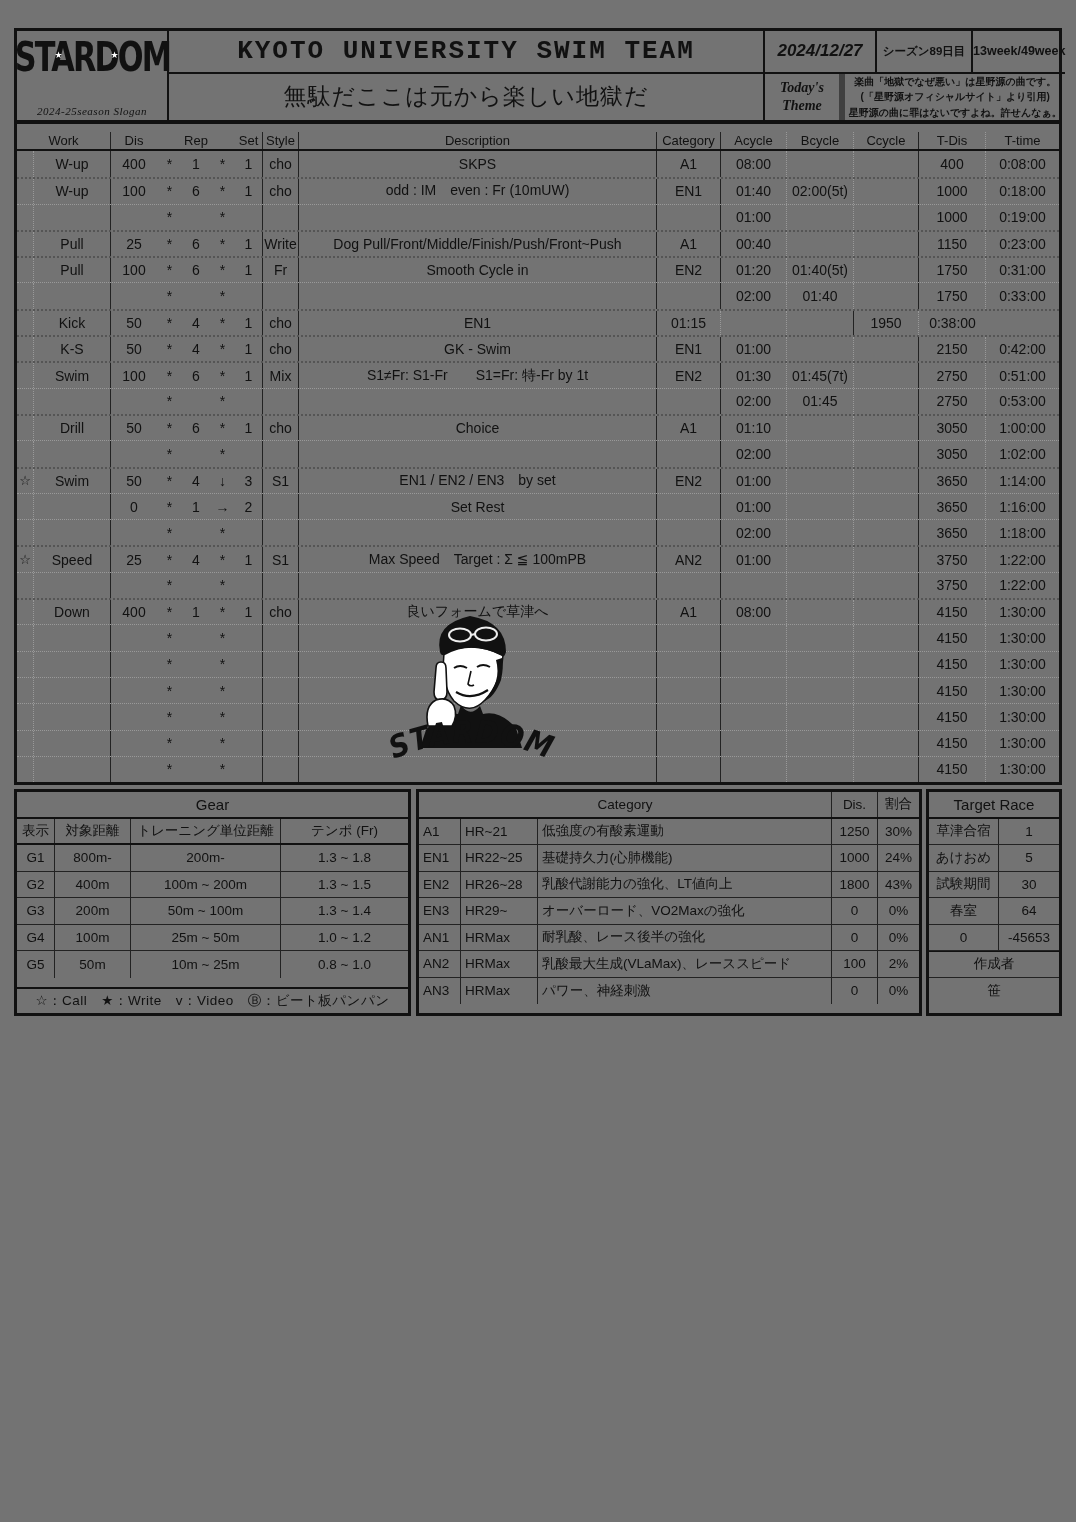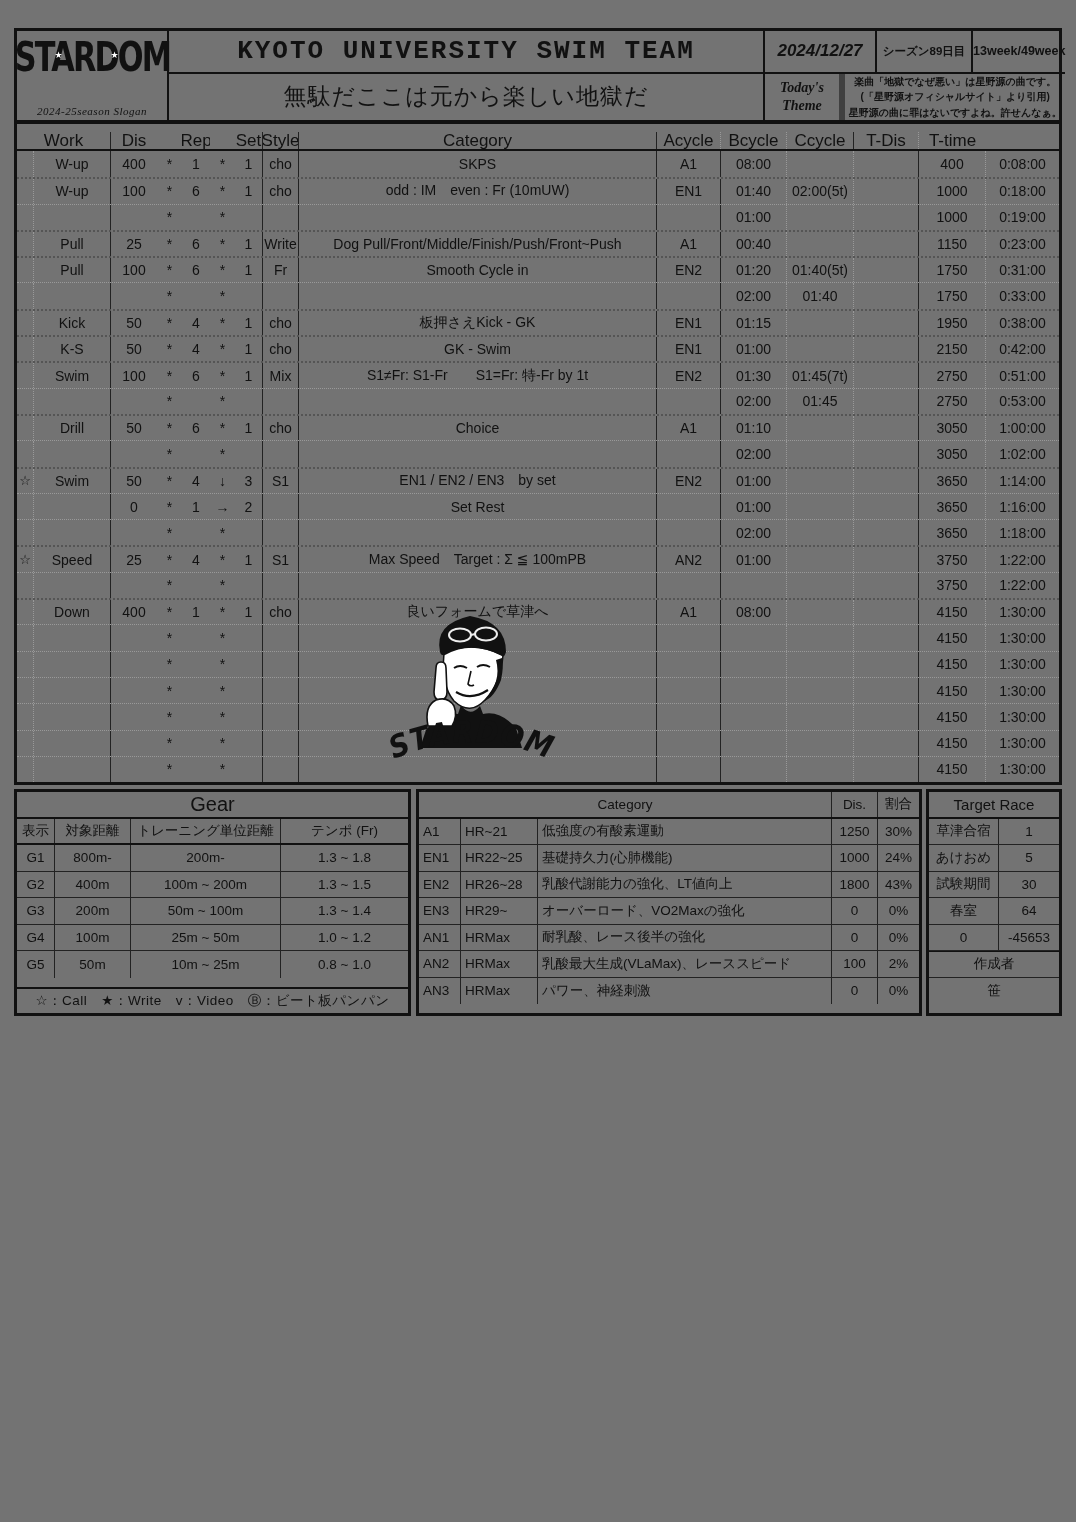--- a/index.html
+++ b/index.html
@@ -44,21 +44,21 @@
             font-size:10px; font-weight:bold; line-height:1.55; text-align:center; }
 
   
   .workout-table { border:3px solid #111; border-top-width:2px; }
   .wrow { display:grid;
           grid-template-columns:17px 77px 46px 25px 28px 25px 28px 36px 1fr 64px 66px 67px 65px 67px 73px;
           height:26.3px; }
   .wrow.whead { height:27px; border-bottom:2px solid #111; }
   .wcell { display:flex; align-items:center; justify-content:center; font-size:14px;
            white-space:nowrap; overflow:hidden; }
-  .whead .wcell { font-size:17px;margin-top:8px; }
+  .whead .wcell { font-size:13px;margin-top:8px; }
   .whead .hc-work { grid-column:1 / 3; border-right:1px solid #222; }
   .c-marker { border-right:1px dotted #999; font-size:13px; }
   .c-work   { border-right:1px solid #222; }
   .c-set    { border-right:1px solid #222; }
   .c-style  { border-right:1px solid #222; }
   .c-desc   { border-right:1px solid #222; }
   .c-cat    { border-right:1px solid #222; }
   .c-a      { border-right:1px dotted #999; }
   .c-b      { border-right:1px dotted #999; }
   .c-c      { border-right:1px solid #222; }
@@ -69,21 +69,21 @@
 
   
   .watermark { position:absolute; left:384px; top:608px; z-index:3; }
 
   
   .bottom { display:flex; margin-top:4px; }
   .btable { border:3px solid #111; }
   .brow { height:26.5px; display:flex; align-items:center; justify-content:center;
           font-size:14px; }
   .gear-table { width:397px; margin-right:5px; }
-  .g-title { border-bottom:2px solid #111; font-size:20px; }
+  .g-title { border-bottom:2px solid #111; font-size:15px; }
   .g-grid { display:grid; grid-template-columns:38px 76px 150px 1fr; height:26.5px; }
   .g-grid > div { display:flex; align-items:center; justify-content:center; font-size:13.5px;
                   border-right:1px solid #222; white-space:nowrap; overflow:hidden; }
   .g-grid > div:last-child { border-right:none; }
   .g-head { border-bottom:2px solid #111; }
   .g-row  { border-bottom:1px solid #222; }
   .g-row:nth-last-child(1) { border-bottom:none; }
   .g-legend { border-top:2px solid #111; font-size:13.5px; letter-spacing:.5px;margin-top:9px; }
 
   .cat-table { width:506px; margin-right:4px; }
@@ -146,20 +146,21 @@
 
   <div class="workout-table">
     <div class="wrow whead">
       <div class="wcell hc-work">Work</div>
       <div class="wcell c-dis">Dis</div>
       <div class="wcell c-op1"></div>
       <div class="wcell c-rep">Rep</div>
       <div class="wcell c-op2"></div>
       <div class="wcell c-set">Set</div>
       <div class="wcell c-style">Style</div>
+      <div class="wcell c-desc">Description</div>
       <div class="wcell c-cat">Category</div>
       <div class="wcell c-a">Acycle</div>
       <div class="wcell c-b">Bcycle</div>
       <div class="wcell c-c">Ccycle</div>
       <div class="wcell c-tdis">T-Dis</div>
       <div class="wcell c-ttime">T-time</div>
     </div>
     <div id="workout-rows">
         <div class="wrow group">
           <div class="wcell c-marker"></div>
@@ -265,21 +266,20 @@
         </div>
         <div class="wrow group">
           <div class="wcell c-marker"></div>
           <div class="wcell c-work">Kick</div>
           <div class="wcell c-dis">50</div>
           <div class="wcell c-op1">*</div>
           <div class="wcell c-rep">4</div>
           <div class="wcell c-op2">*</div>
           <div class="wcell c-set">1</div>
           <div class="wcell c-style">cho</div>
-          <div class="wcell c-desc">板押さえKick - GK</div>
           <div class="wcell c-cat">EN1</div>
           <div class="wcell c-a">01:15</div>
           <div class="wcell c-b"></div>
           <div class="wcell c-c"></div>
           <div class="wcell c-tdis">1950</div>
           <div class="wcell c-ttime">0:38:00</div>
         </div>
         <div class="wrow group">
           <div class="wcell c-marker"></div>
           <div class="wcell c-work">K-S</div>

